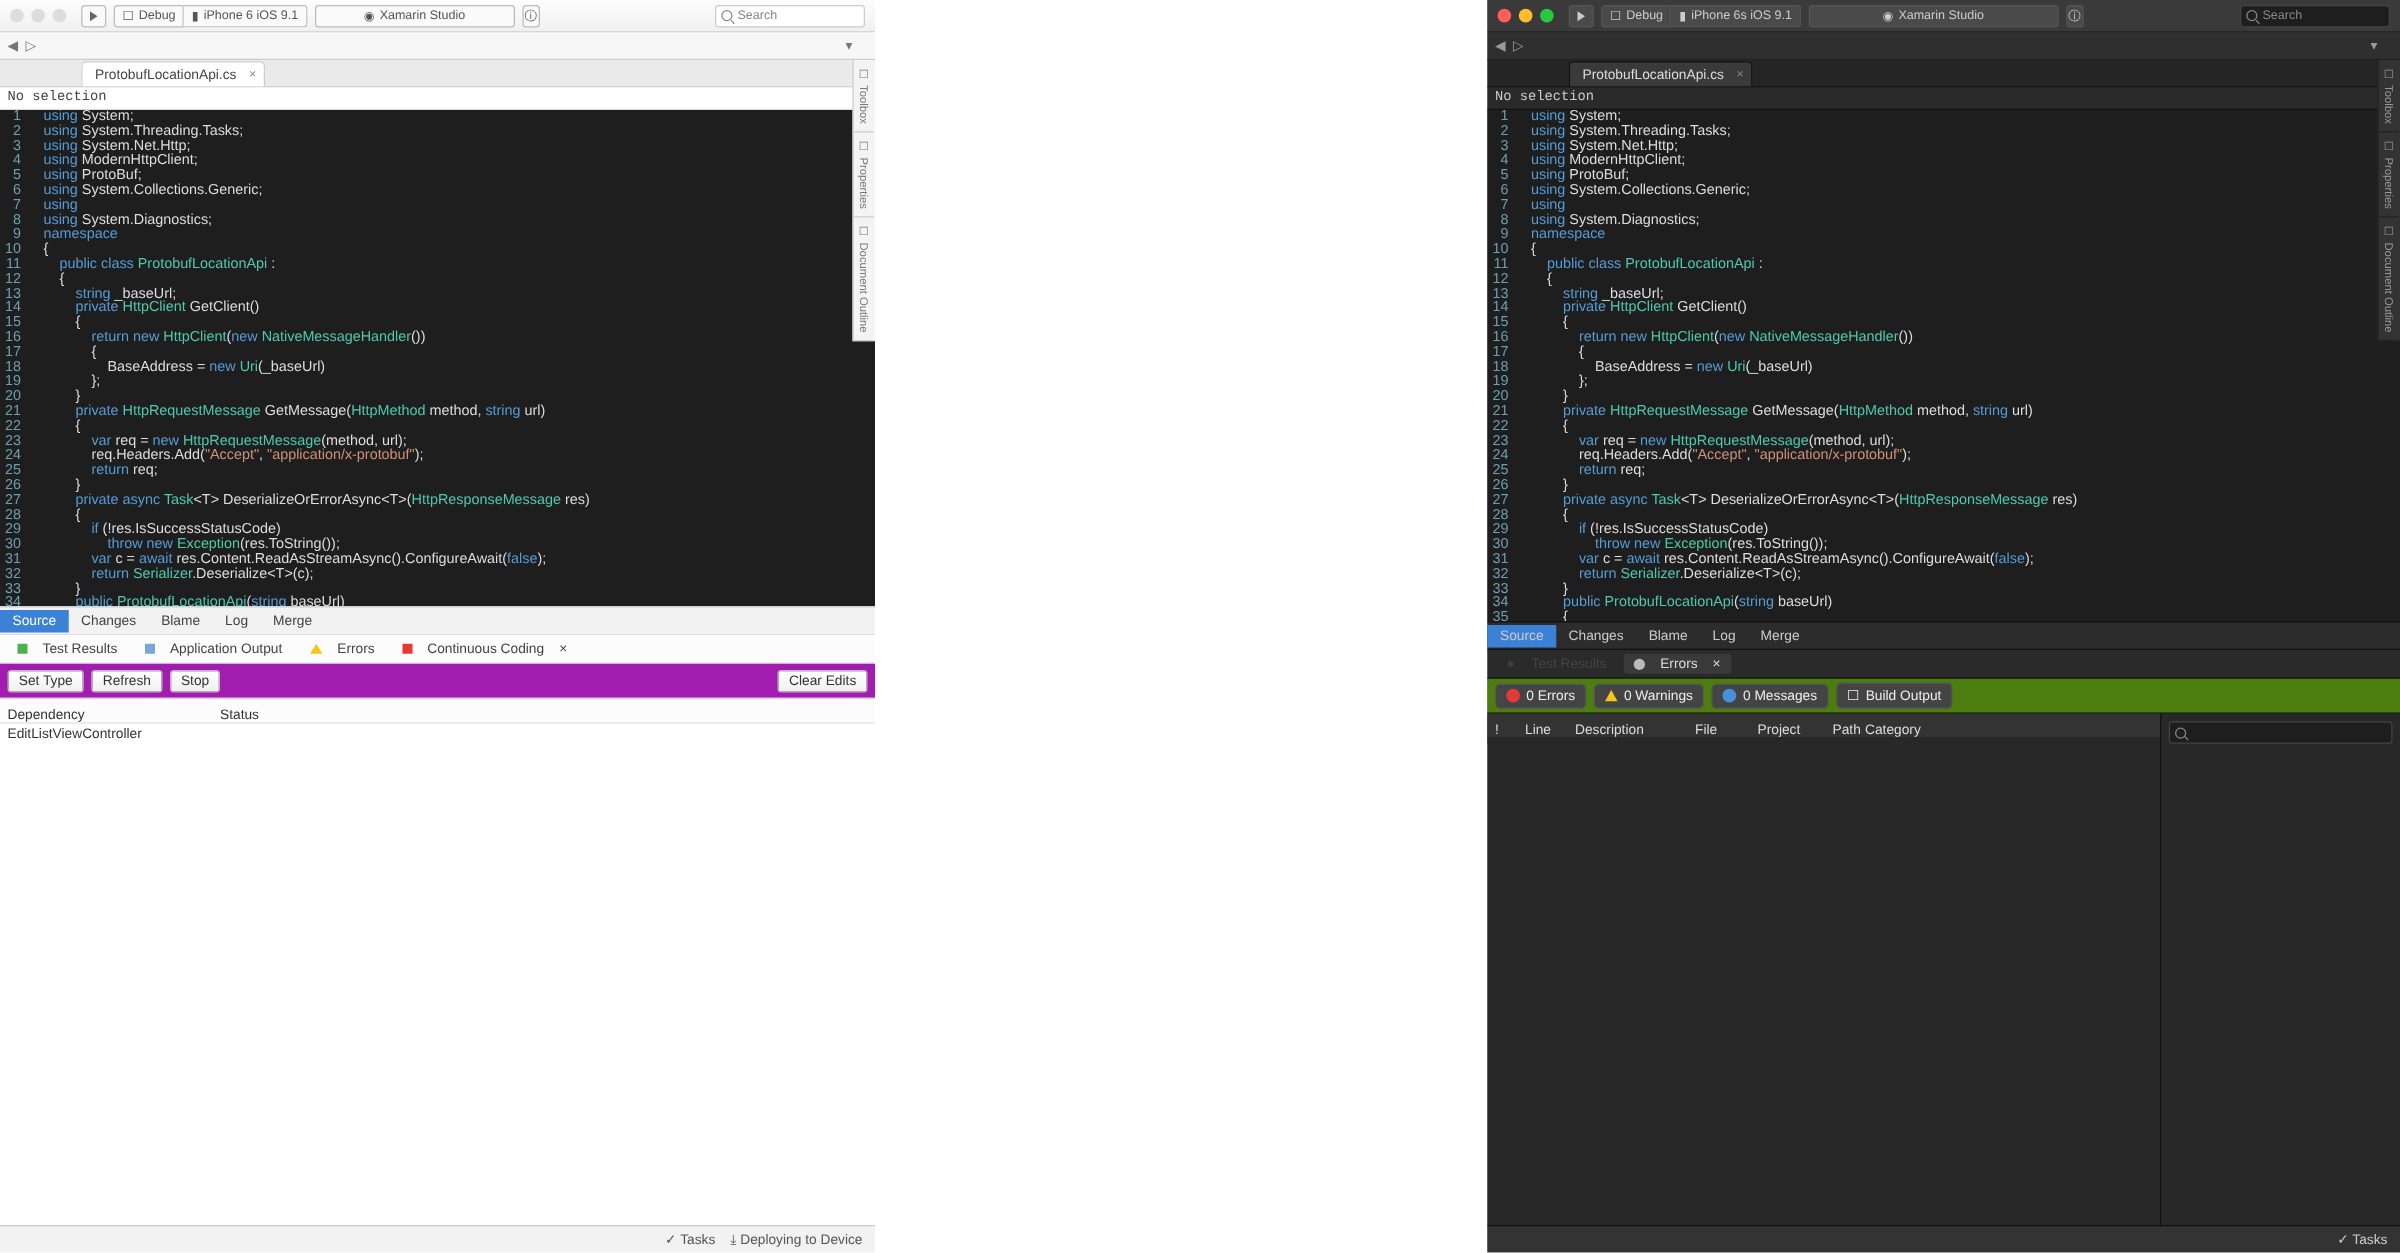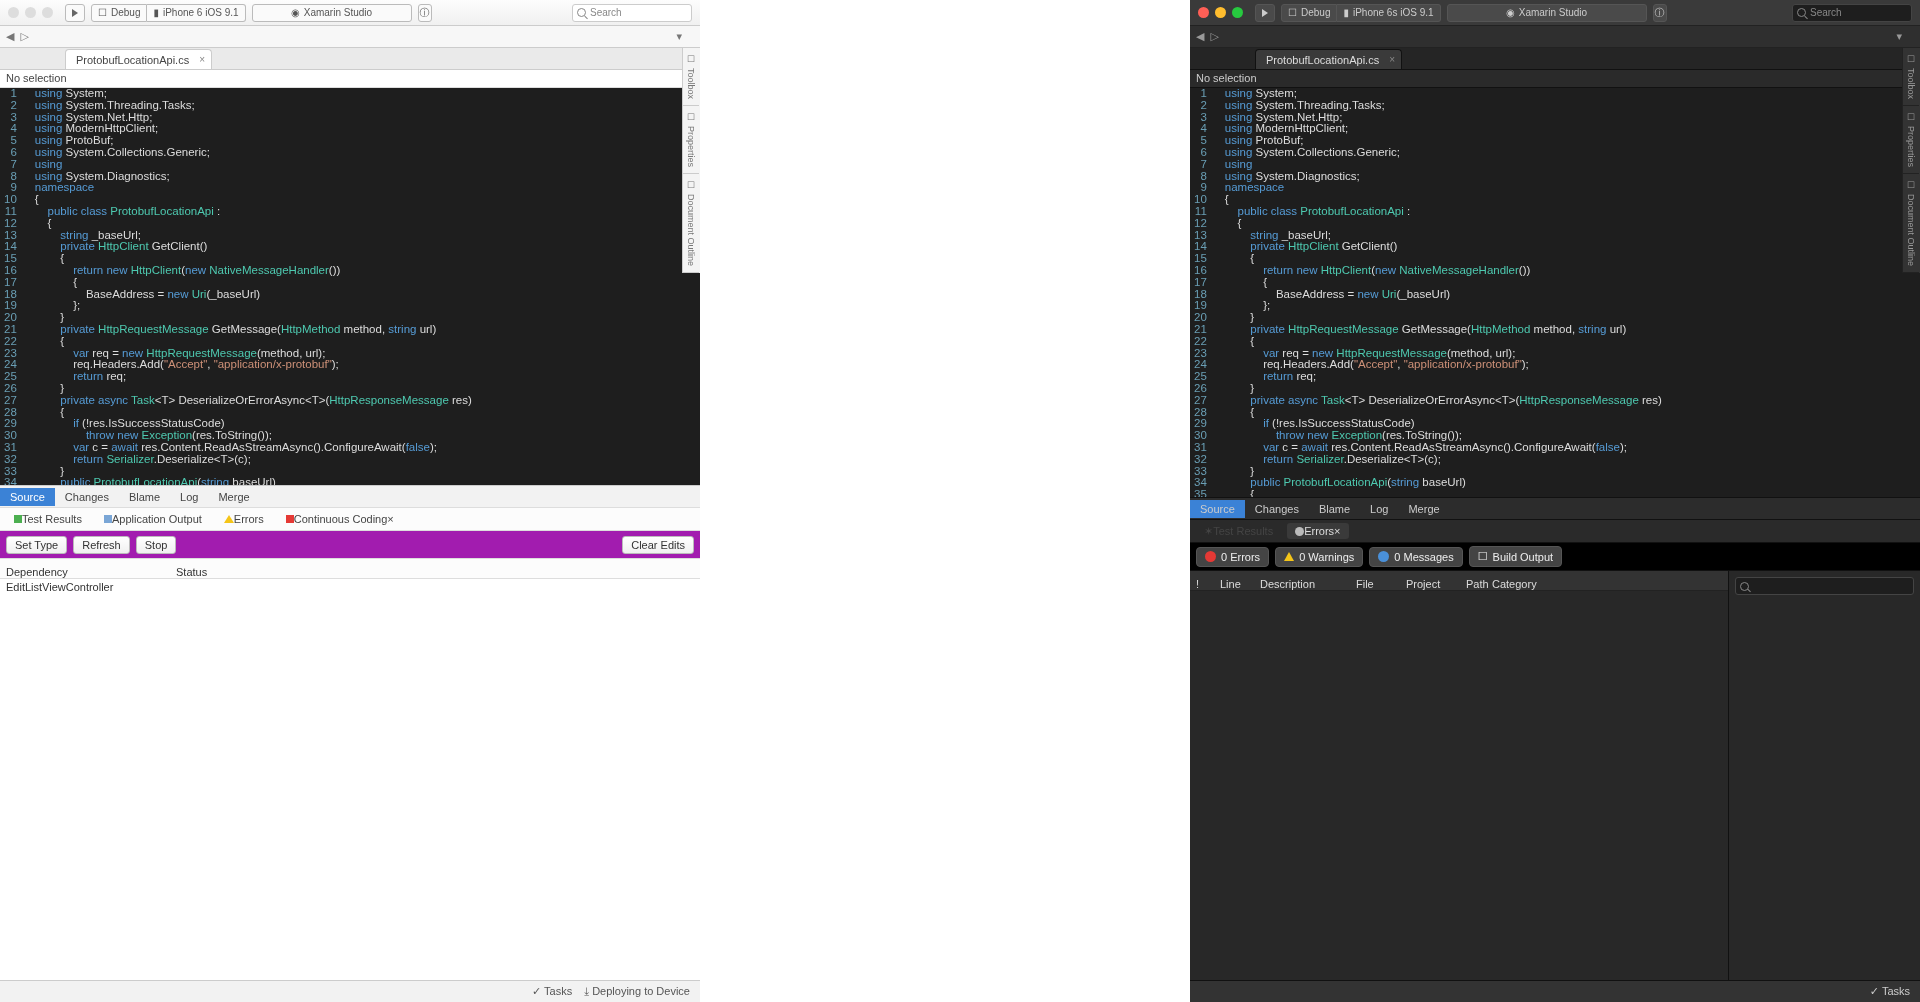--- a/index.html
+++ b/index.html
@@ -30,43 +30,43 @@
 .navrow { height:22px; display:flex; align-items:center; padding-left:6px; font-size:11px; border-bottom:1px solid #ccc; gap:6px; color:#777; }
 .left .navrow { background:#f7f7f7; }
 .right .navrow { background:#2f2f2f; border-color:#222; color:#999; }
 .tabrow { height:22px; display:flex; align-items:end; padding-left:50px; }
 .left .tabrow { background:#eaeaea; border-bottom:1px solid #ccc; }
 .right .tabrow { background:#252525; border-bottom:1px solid #111; }
 .filetab { height:20px; padding:0 22px 0 10px; display:flex; align-items:center; font-size:11px; border-radius:4px 4px 0 0; position:relative;margin-left:15px; }
 .left .filetab { background:#fff; border:1px solid #ccc; border-bottom:none; color:#444; }
 .right .filetab { background:#3a3a3a; border:1px solid #111; border-bottom:none; color:#ddd; }
 .closex { position:absolute; right:6px; font-size:10px; color:#888; }
-.nosel { height:18px; font-size:11px; padding:2px 6px; color:#444; }
+.nosel { height:18px; font-size:11px; padding:2px 6px; color:#444;font-family:Liberation Mono, monospace; }
 .left .nosel { background:#fff; border-bottom:1px solid #ddd; }
 .right .nosel { background:#2a2a2a; color:#ccc; border-bottom:1px solid #111; }
 .editor { flex:1; display:flex; background:#1e1e1e; overflow:hidden; font-family:Menlo,Consolas,monospace; font-size:11.5px; line-height:11.8px; }
 .gutter { background:#1e1e1e; color:#6a9fb5; text-align:right; padding:0 6px 0 4px; user-select:none; }
 .gutter div { white-space:pre; }
 .code { flex:1; padding-left:12px; white-space:pre; color:#ddd; }
 .k{color:#569cd6;} .t{color:#4ec9b0;} .s{color:#ce9178;} .c{color:#ddd;}
 .bottomtabs { height:22px; display:flex; align-items:center; font-size:11px; }
 .left .bottomtabs { background:#f2f2f2; border-top:1px solid #ccc; }
 .right .bottomtabs { background:#2c2c2c; border-top:1px solid #111; }
 .btab { padding:3px 10px; color:#444; }
 .btab.active { background:#3b82d6; color:#fff; }
 .right .btab { color:#ccc; }
 .padsrow { height:24px; display:flex; align-items:center; font-size:11px; gap:6px; padding:0 6px; }
 .left .padsrow { background:#fcfcfc; border-top:1px solid #ddd; border-bottom:1px solid #ddd; }
 .right .padsrow { background:#2a2a2a; border-top:1px solid #111; border-bottom:1px solid #111; color:#888; }
-.padtab { padding:2px 8px; display:flex; align-items:center; gap:0; color:#444; border-radius:3px; }
+.padtab { padding:2px 8px; display:flex; align-items:center; gap:12px; color:#444; border-radius:3px; }
 .right .padtab.active { background:#3a3a3a; color:#ddd; }
 .sq{width:8px;height:8px;display:inline-block;}
 .ctrlrow { height:28px; display:flex; align-items:center; gap:6px; padding:0 6px; font-size:11px; }
 .left .ctrlrow { background:#a21caf; border-bottom:1px solid #ddd; }
-.right .ctrlrow { background:#000000; border-bottom:1px solid #111; }
+.right .ctrlrow { background:#4d7c0f; border-bottom:1px solid #111; }
 .smbtn { border:1px solid #bbb; background:linear-gradient(#fff,#f0f0f0); border-radius:3px; padding:2px 8px; font-size:11px; color:#333; }
 .pill { background:#444; border:1px solid #555; border-radius:4px; padding:3px 8px; color:#eee; font-size:11px; display:flex; align-items:center; gap:5px; }
 .circ{width:11px;height:11px;border-radius:50%;display:inline-block;}
 .tri{width:0;height:0;border-left:5px solid transparent;border-right:5px solid transparent;display:inline-block;}
 .hdrrow { height:20px; font-size:11px; display:flex; align-items:flex-end; padding:0 6px; }
 .left .hdrrow { background:#fcfcfc; border-bottom:1px solid #ddd; color:#333; }
 .right .hdrrow { background:#333; border-bottom:1px solid #222; color:#ddd; }
 .content { flex:1; background:#fff; font-size:11px; padding:2px 6px; color:#333; }
 .right .content { background:#282828; }
 .statusbar { height:22px; display:flex; align-items:center; justify-content:flex-end; gap:12px; padding:0 10px; font-size:11px; }

